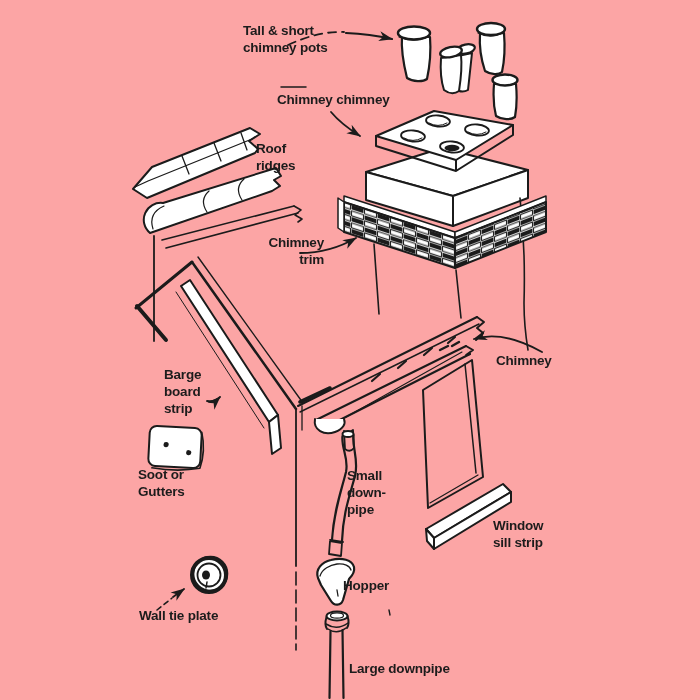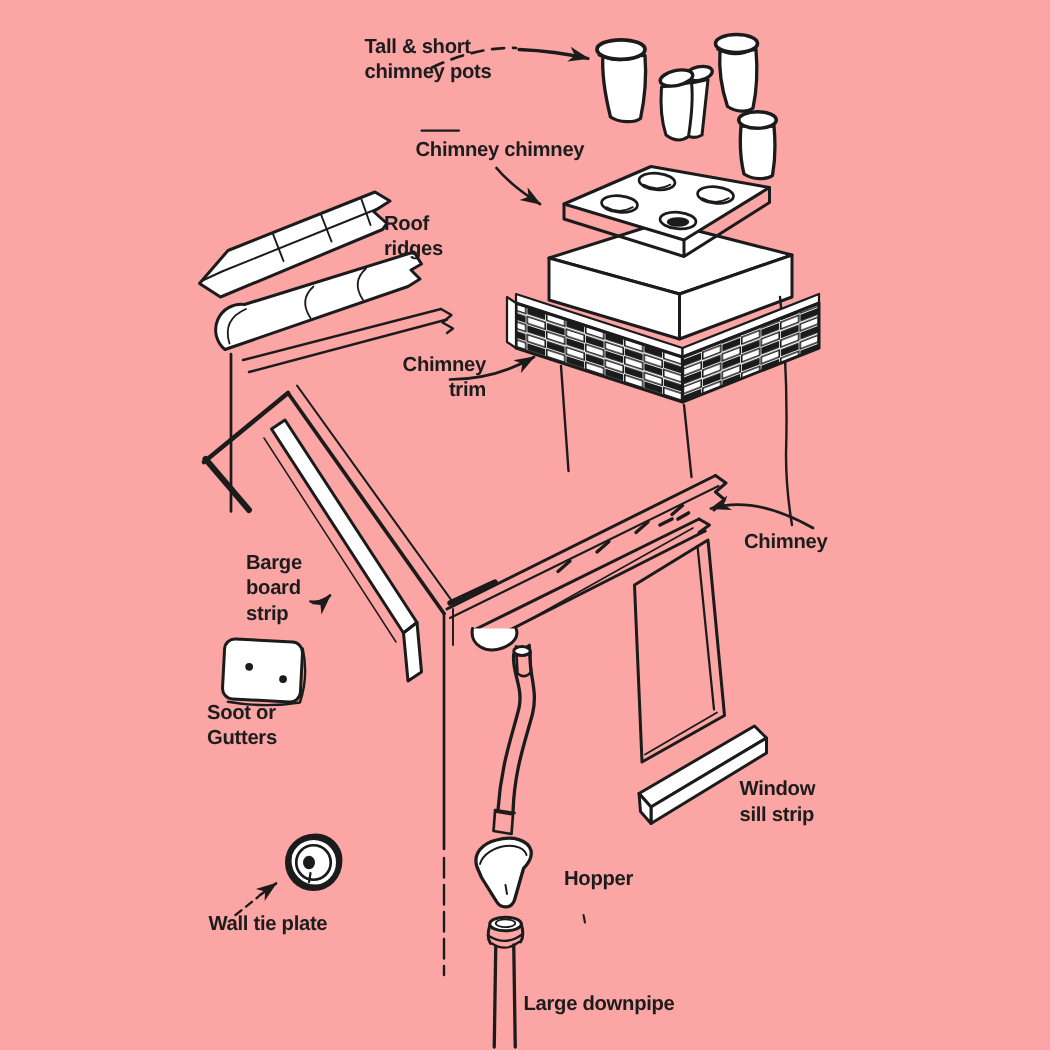--- a/index.html
+++ b/index.html
@@ -13,21 +13,21 @@
   .lbl-chimney-pots   {left:243px;top:22px;}
   .lbl-chimney-capping{left:277px;top:91px;}
   .lbl-roof-ridges    {left:256px;top:140px;}
   .lbl-chimney-trim   {left:244px;top:234px;width:80px;}
   .lbl-gutters        {left:496px;top:352px;}
   .lbl-barge-board    {left:164px;top:366px;}
   .lbl-soot           {left:138px;top:466px;}
   .lbl-small-downpipe {left:347px;top:467px;}
   .lbl-window-sill    {left:493px;top:517px;}
   .lbl-wall-tie       {left:139px;top:607px;}
-  .lbl-hopper         {left:376px;top:577px;}
+  .lbl-hopper         {left:343px;top:577px;}
   .lbl-large-downpipe {left:349px;top:660px;}
 </style>
 </head>
 <body>
 
 <div class="canvas">
 
   <svg class="art" width="700" height="700" viewBox="0 0 700 700">
     <defs>
       <marker id="ah" markerUnits="userSpaceOnUse" markerWidth="16" markerHeight="14" refX="13" refY="6" orient="auto">
@@ -215,18 +215,21 @@
   <div class="lbl lbl-roof-ridges">Roof
 ridges</div>
   <div class="lbl lbl-chimney-trim right">Chimney
 trim</div>
   <div class="lbl lbl-gutters">Chimney</div>
   <div class="lbl lbl-barge-board">Barge
 board
 strip</div>
   <div class="lbl lbl-soot">Soot or
 Gutters</div>
+  <div class="lbl lbl-small-downpipe">Small
+down-
+pipe</div>
   <div class="lbl lbl-window-sill">Window
 sill strip</div>
   <div class="lbl lbl-wall-tie">Wall tie plate</div>
   <div class="lbl lbl-hopper">Hopper</div>
   <div class="lbl lbl-large-downpipe">Large downpipe</div>
 </div>
 
 </body></html>

